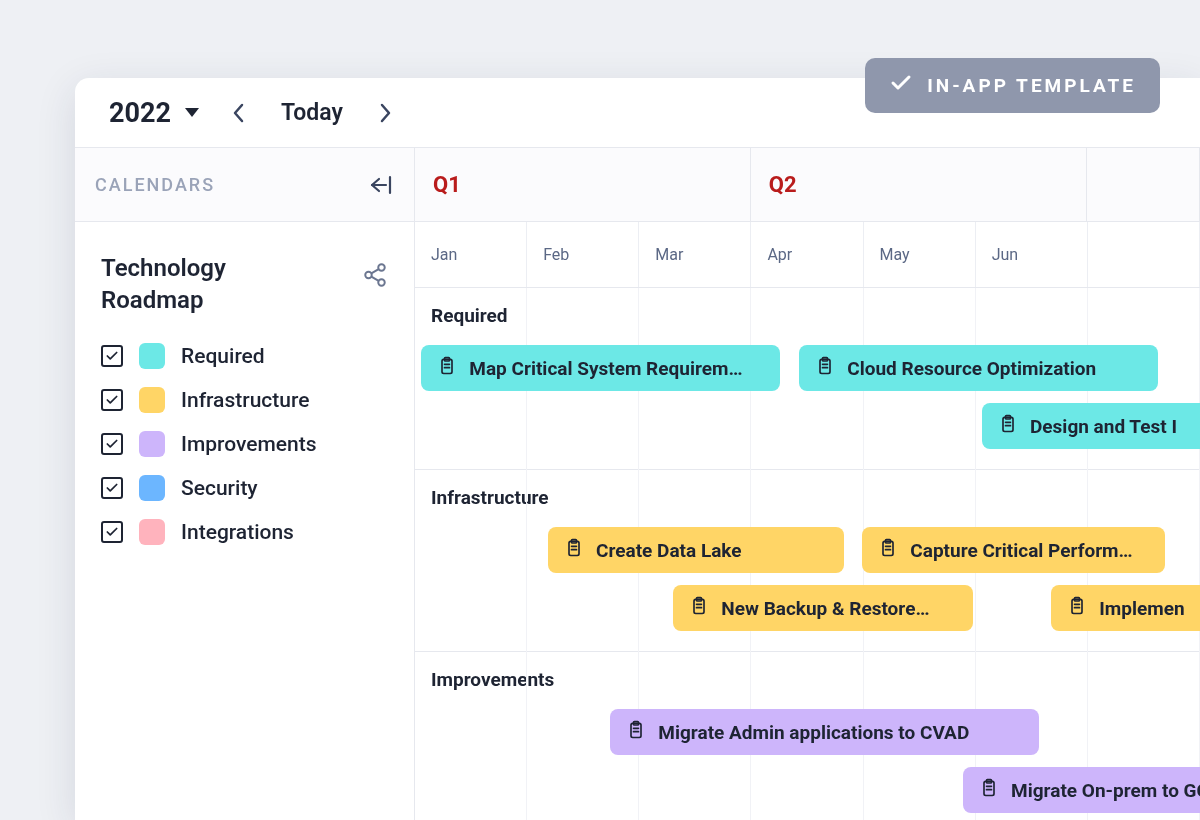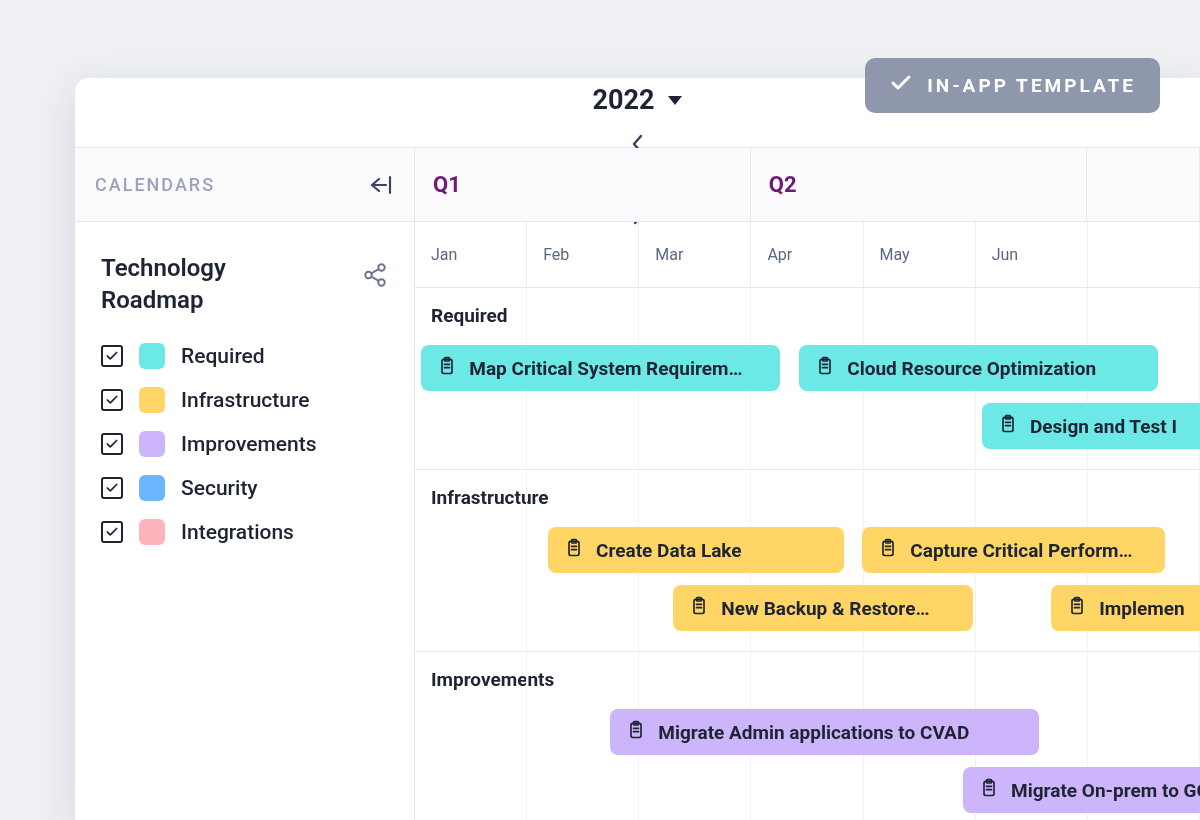--- a/index.html
+++ b/index.html
@@ -41,21 +41,20 @@
     display: flex;
     flex-direction: column;
   }
   .toolbar {
     height: 70px;
     display: flex;
     align-items: center;
     padding: 0 24px;
     gap: 11px;
     border-bottom: 1px solid #e6e8ee;
-    flex-direction: column;
   }
   .year-select {
     display: flex;
     align-items: center;
     gap: 14px;
     font-size: 27px;
     font-weight: 700;
     color: #1e2433;
     padding: 6px 10px;
     cursor: pointer;
@@ -99,21 +98,21 @@
   .legend-item { display:flex; align-items:center; gap: 16px; font-size:21px; color:#1e2433; font-weight:500; }
   .checkbox {
     width:22px; height:22px; border:2px solid #1e2433; border-radius:3px; display:flex; align-items:center; justify-content:center; cursor:pointer;
   }
   .checkbox svg { width:14px; height:14px; }
   .swatch { width:26px; height:26px; border-radius:6px; }
 
   
   .timeline { flex:1; overflow:hidden; position:relative; }
   .quarter-row { display:flex; height:74px; background:#fbfbfd; border-bottom:1px solid #e6e8ee; }
-  .quarter-cell { border-right:1px solid #e6e8ee; display:flex; align-items:center; padding-left:18px; font-size:22px; font-weight:700; color:#701a75; }
+  .quarter-cell { border-right:1px solid #e6e8ee; display:flex; align-items:center; padding-left:18px; font-size:22px; font-weight:700; color:#b91c1c; }
   .month-row { display:flex; height:66px; border-bottom:1px solid #e6e8ee; }
   .month-cell { border-right:1px solid #eceef3; display:flex; align-items:center; padding-left:16px; font-size:16px; color:#5b6885; }
   .tracks { position:relative; }
   .grid-bg { position:absolute; inset:0; display:flex; pointer-events:none; }
   .grid-col { border-right:1px solid #f1f2f6; }
   .group { border-bottom:1px solid #e6e8ee; padding-bottom:14px; }
   .group-label { font-size:19px; font-weight:700; color:#1e2433; padding:16px 0 12px 16px; }
   .lane { position:relative; height:58px; }
   .bar {
     position:absolute; top:6px; height:46px; border-radius:8px; display:flex; align-items:center; gap:12px; padding:0 16px; font-size:19px; font-weight:700; color:#1e2433; cursor:pointer; white-space:nowrap; overflow:hidden;

